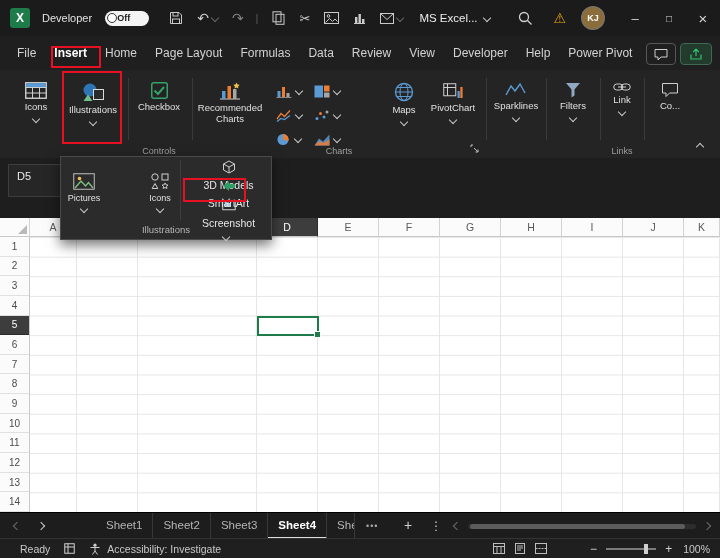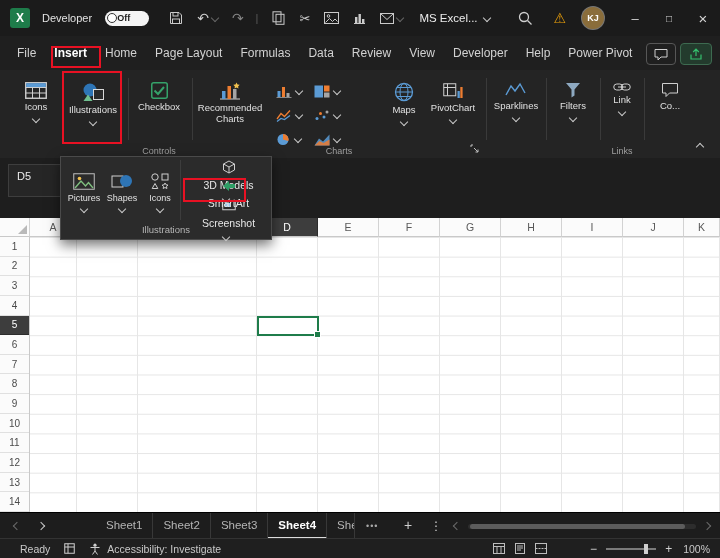--- a/index.html
+++ b/index.html
@@ -464,30 +464,20 @@
       <span>
         <svg width="22" height="17" viewBox="0 0 22 17">
             <rect x="0.75" y="0.75" width="20.5" height="15.5" stroke="#bfbfbf" fill="none"></rect>
             <circle cx="6.5" cy="5.5" r="1.8" fill="#f2c24e"></circle>
             <path d="M2 15 l6 -7 4.5 5 3 -3.5 4.5 5.5" fill="none" stroke="#7fbf7f" stroke-width="1.4"></path>
           </svg>
       </span>
       <span class="mb-lbl">Pictures</span>
       <i class="chev"></i>
     </div>
-    <div class="menu-big" style="left:42px">
-      <span>
-        <svg width="22" height="18" viewBox="0 0 22 18">
-            <rect x="1" y="4" width="11" height="11" stroke="#cfcfcf" fill="none"></rect>
-            <circle cx="15" cy="9" r="6" fill="#2e75b6"></circle>
-          </svg>
-      </span>
-      <span class="mb-lbl">Shapes</span>
-      <i class="chev"></i>
-    </div>
     <div class="menu-big" style="left:80px">
       <span>
         <svg width="20" height="18" viewBox="0 0 20 18">
             <circle cx="5" cy="5" r="3.2" stroke="#cfcfcf" fill="none"></circle>
             <rect x="12" y="2" width="6" height="6" stroke="#cfcfcf" fill="none"></rect>
             <path d="M5 11.5 l2.8 5 h-5.6 z" stroke="#cfcfcf" fill="none"></path>
             <path d="M15 11 l1 1.8 2 .3 -1.5 1.4 .4 2 -1.9 -1 -1.8 1 .3 -2 -1.4 -1.4 2 -.3 z" stroke="#cfcfcf" fill="none"></path>
           </svg>
       </span>
       <span class="mb-lbl">Icons</span>

